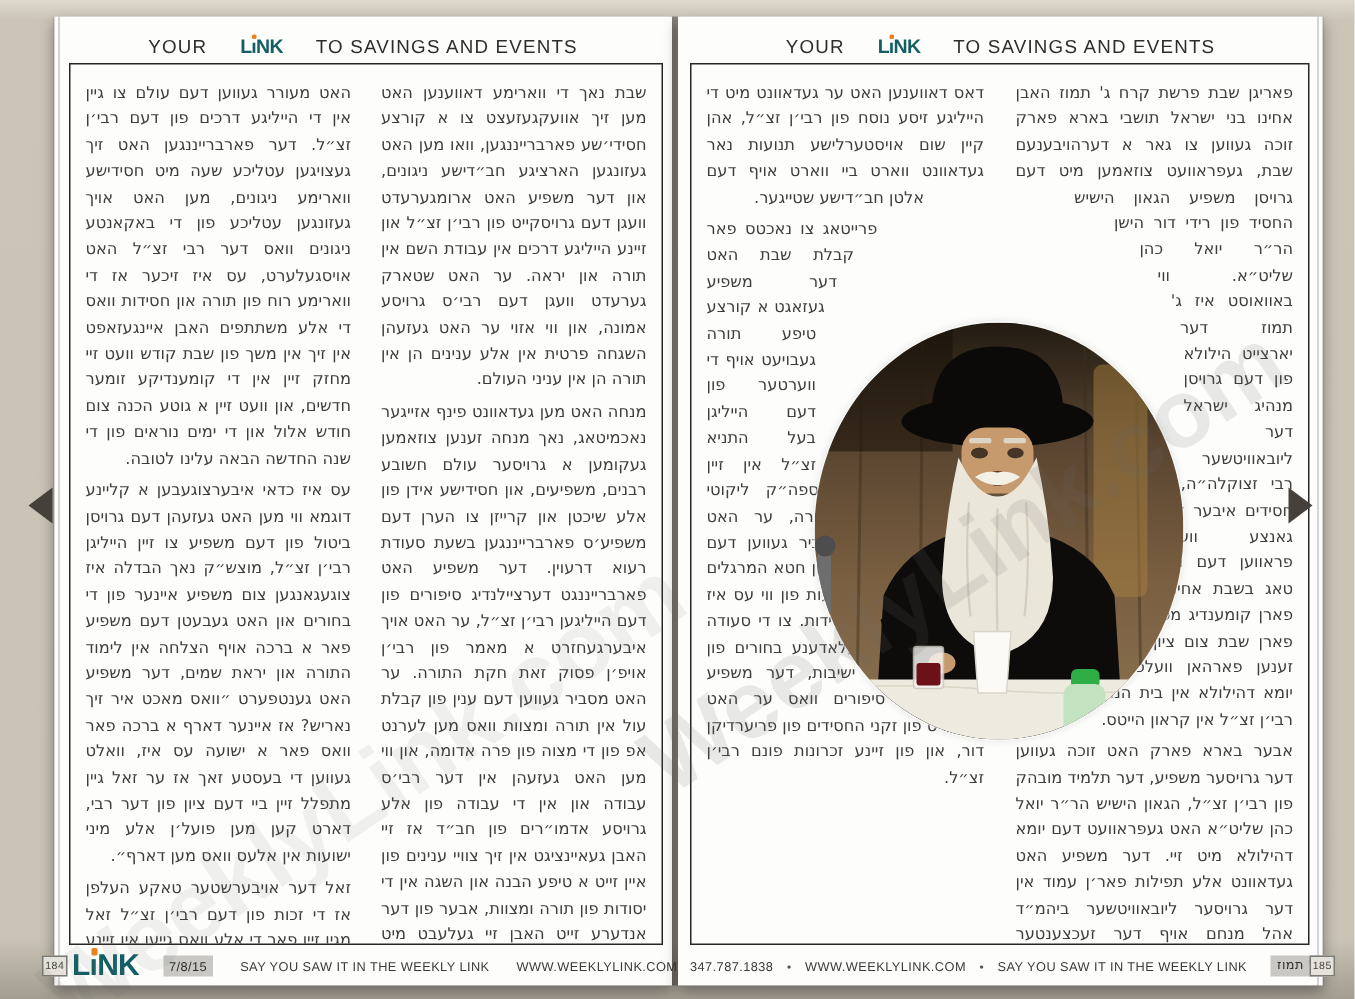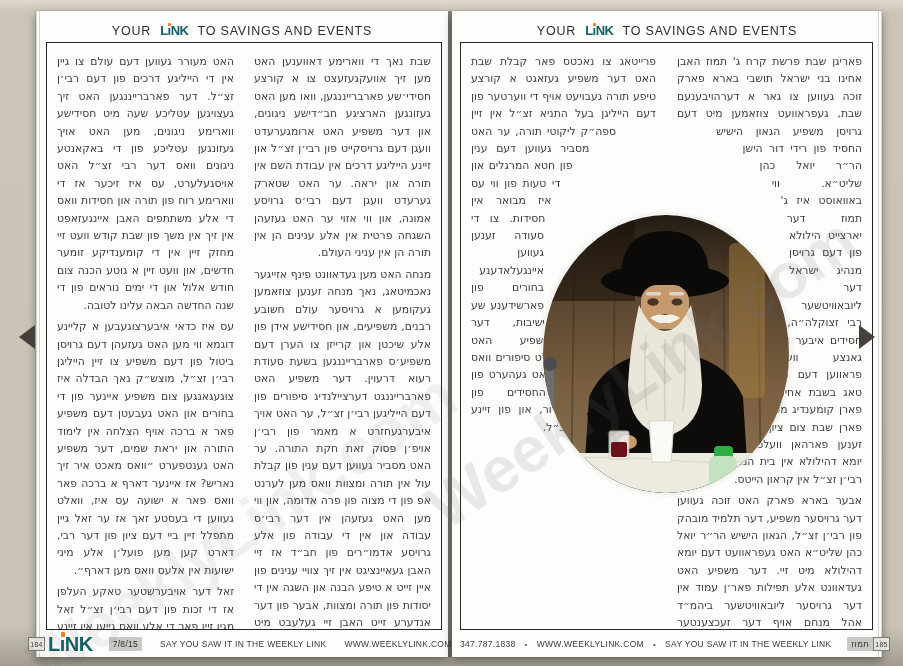--- a/index.html
+++ b/index.html
@@ -20,21 +20,21 @@
     content:""; position:absolute; left:0; top:0; bottom:0; width:5px;
     background:repeating-linear-gradient(to right, rgba(0,0,0,.16) 0 1px, rgba(255,255,255,0) 1px 3px);
   }
   .page-right::after {
     content:""; position:absolute; right:0; top:0; bottom:0; width:5px;
     background:repeating-linear-gradient(to left, rgba(0,0,0,.16) 0 1px, rgba(255,255,255,0) 1px 3px);
   }
   
   .page-header {
     position:absolute; top:13px; left:0; right:0;
-    display:flex; justify-content:center; align-items:baseline; gap:9px;
+    display:flex; justify-content:center; align-items:baseline; gap:22px;
     font-size:12.5px; letter-spacing:.8px; color:#2d2d2d; font-weight:400;
   }
   .header-rule {
     position:absolute; top:36px; height:2px;
     background:linear-gradient(to right, #0f5a63 0%, #19555a 35%, #4a4d4c 65%, #a3a39d 100%);
   }
   .page-left  .header-rule { left:10px; width:396px; }
   .page-right .header-rule { left:8px;  width:413px; }
   
   .logo { display:inline-flex; align-items:baseline; color:#145f66; font-weight:bold; letter-spacing:-.5px; line-height:1; }
@@ -158,20 +158,21 @@
 
   <div class="content-box">
     <div class="cols">
       <div class="col">
         <div class="ph-spacer-r"></div>
         <p>פאריגן שבת פרשת קרח ג' תמוז האבן אחינו בני ישראל תושבי בארא פארק זוכה געווען צו גאר א דערהויבענעם שבת, געפראוועט צוזאמען מיט דעם גרויסן משפיע הגאון הישיש החסיד פון רידי דור הישן הר״ר יואל כהן שליט״א. ווי באוואוסט איז ג' תמוז דער יארצייט הילולא פון דעם גרויסן מנהיג ישראל דער ליובאוויטשער רבי זצוקלה״ה, חסידים איבער די גאנצע וועלט פראווען דעם הייליגן טאג בשבת אחים, פילע פארן קומענדיג מכל קצוי תבל פארן שבת צום ציון הק', דושו און עס זענען פארהאן וועלכע פראווען דעם יומא דהילולא אין בית המדרש פון דעם רבי׳ן זצ״ל אין קראון הייטס.</p>
         <p>אבער בארא פארק האט זוכה געווען דער גרויסער משפיע, דער תלמיד מובהק פון רבי׳ן זצ״ל, הגאון הישיש הר״ר יואל כהן שליט״א האט געפראוועט דעם יומא דהילולא מיט זיי. דער משפיע האט געדאוונט אלע תפילות פאר׳ן עמוד אין דער גרויסער ליובאוויטשער ביהמ״ד אהל מנחם אויף דער זעכצענטער עוועניו.</p>
       </div>
       <div class="col">
         <div class="ph-spacer-l"></div>
+        <p>דאס דאווענען האט ער געדאוונט מיט די הייליגע זיסע נוסח פון רבי׳ן זצ״ל, אהן קיין שום אויסטערלישע תנועות נאר געדאוונט ווארט ביי ווארט אויף דעם אלטן חב״דישע שטייגער.</p>
         <p>פרייטאג צו נאכטס פאר קבלת שבת האט דער משפיע געזאגט א קורצע טיפע תורה געבויעט אויף די ווערטער פון דעם הייליגן בעל התניא זצ״ל אין זיין ספה״ק ליקוטי תורה, ער האט מסביר געווען דעם ענין פון חטא המרגלים און די טעות פון ווי עס איז מבואר אין חסידות. צו די סעודה זענען געווען איינגעלאדענע בחורים פון פארשידענע שע ישיבות, דער משפיע האט ציילט סיפורים וואס ער האט געהערט פון זקני החסידים פון פריערדיקן דור, און פון זיינע זכרונות פונם רבי׳ן זצ״ל.</p>
       </div>
     </div>
   </div>
 
   <div class="photo" title="">
     <svg viewBox="0 0 246 278" preserveAspectRatio="none">
       <defs>
         <linearGradient id="wood" x1="0" y1="0" x2="0" y2="1">
           <stop offset="0" stop-color="#221b12"></stop>

